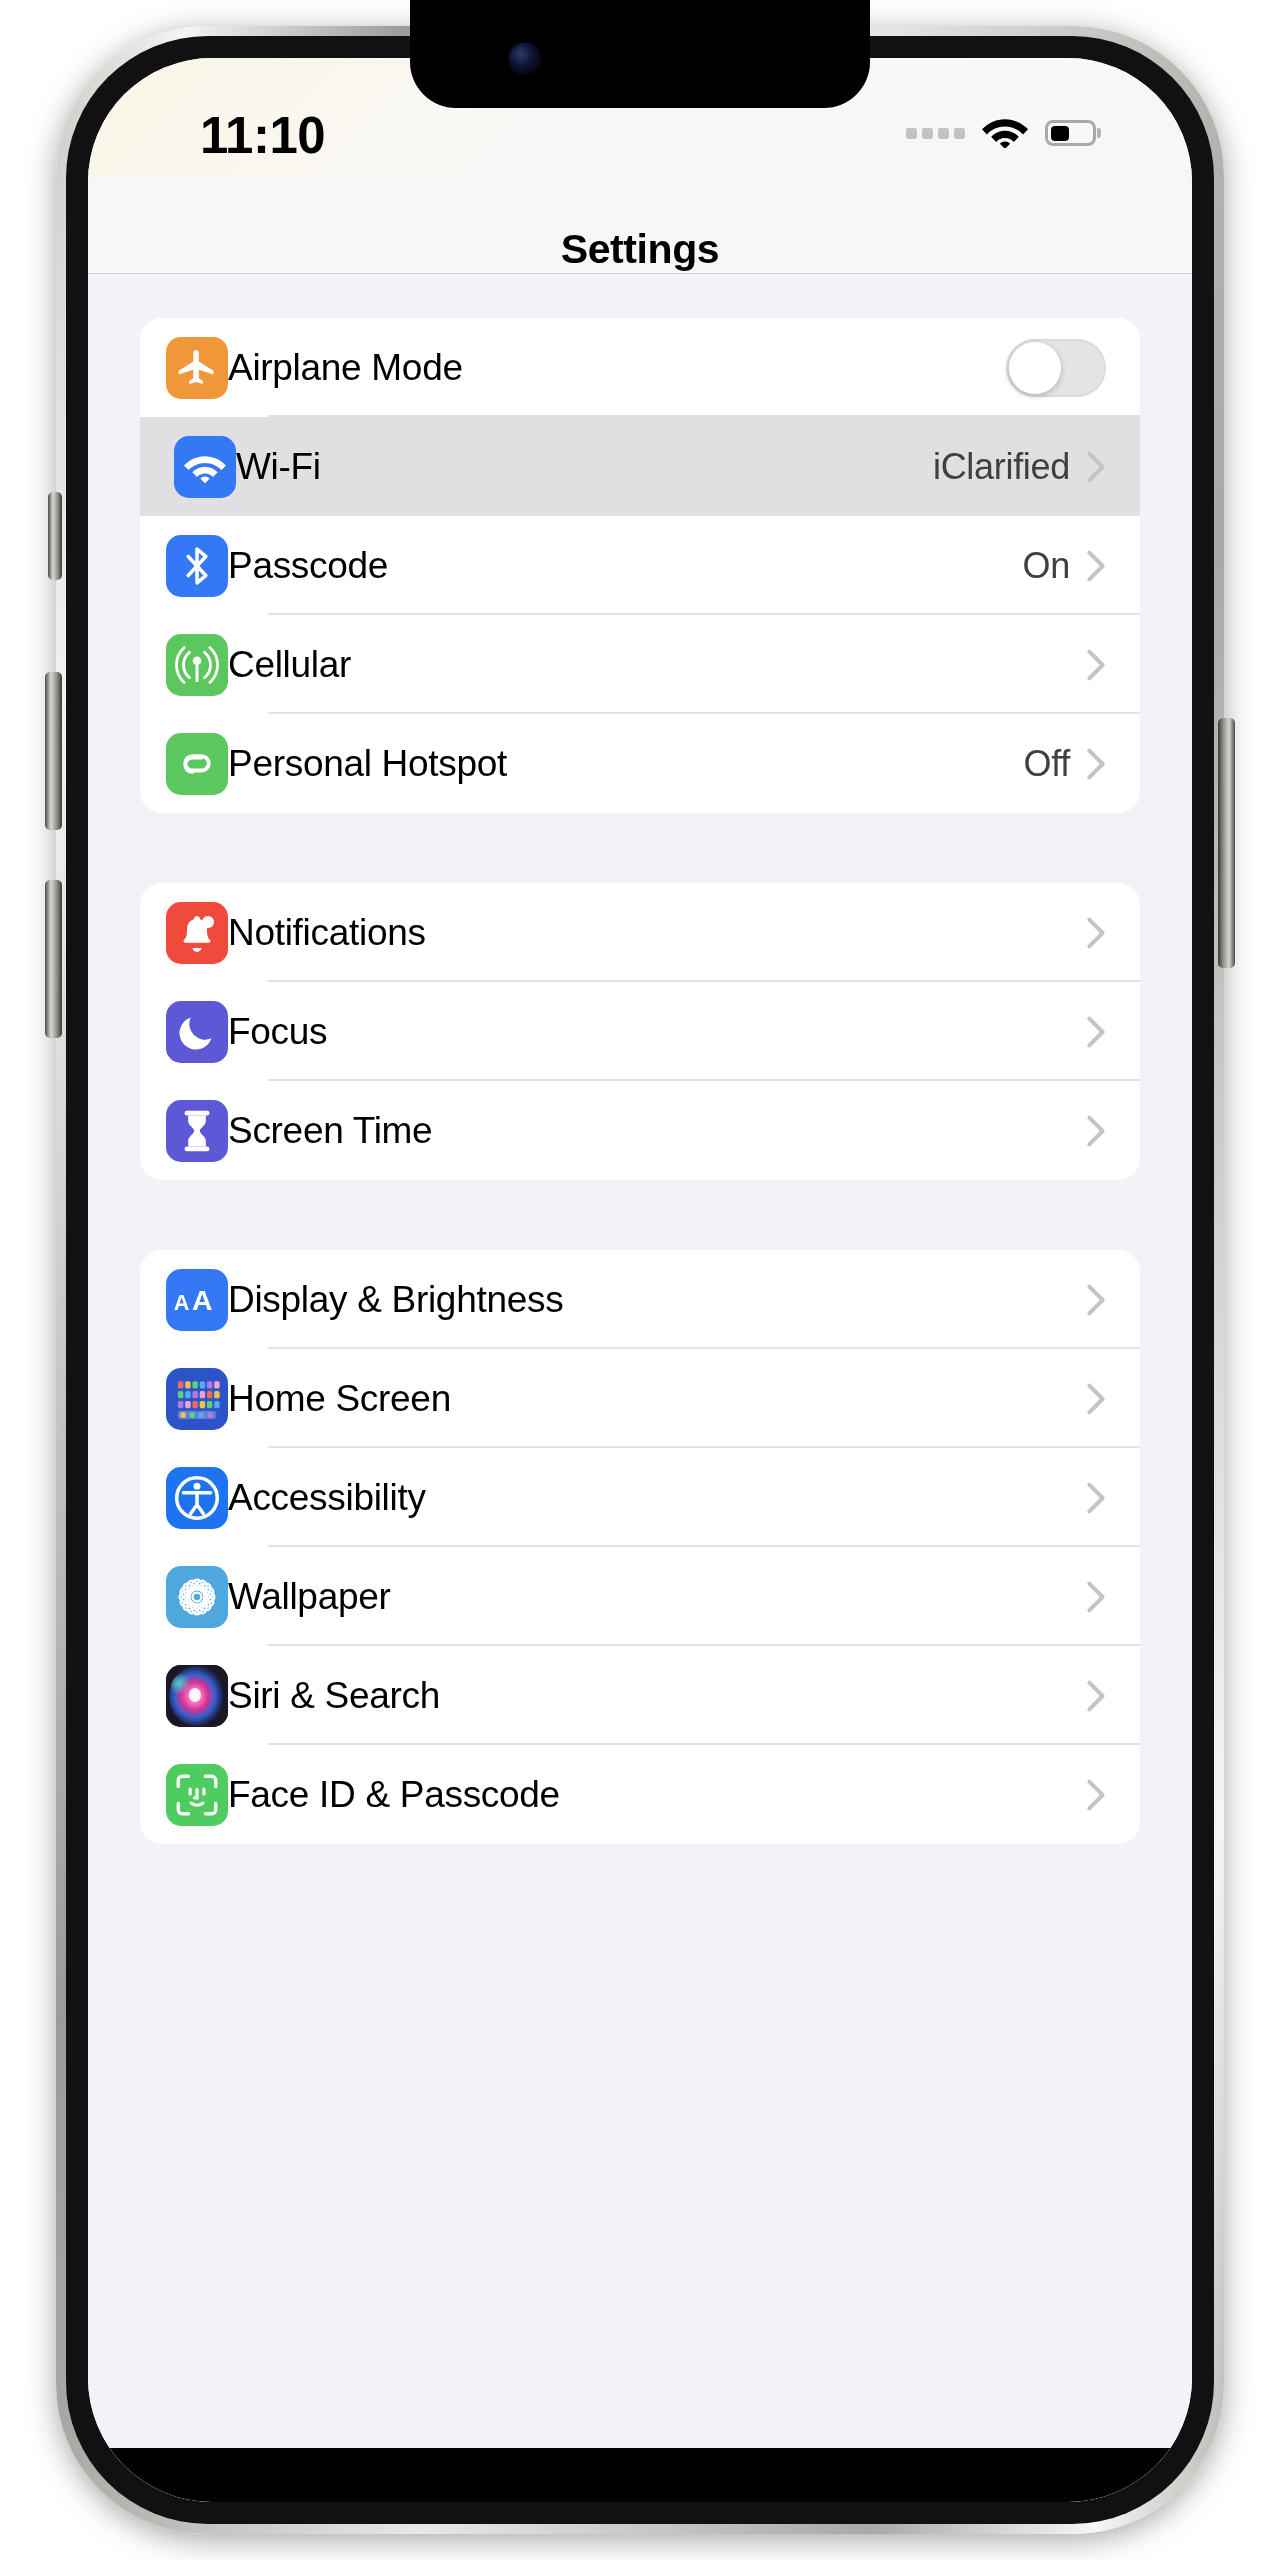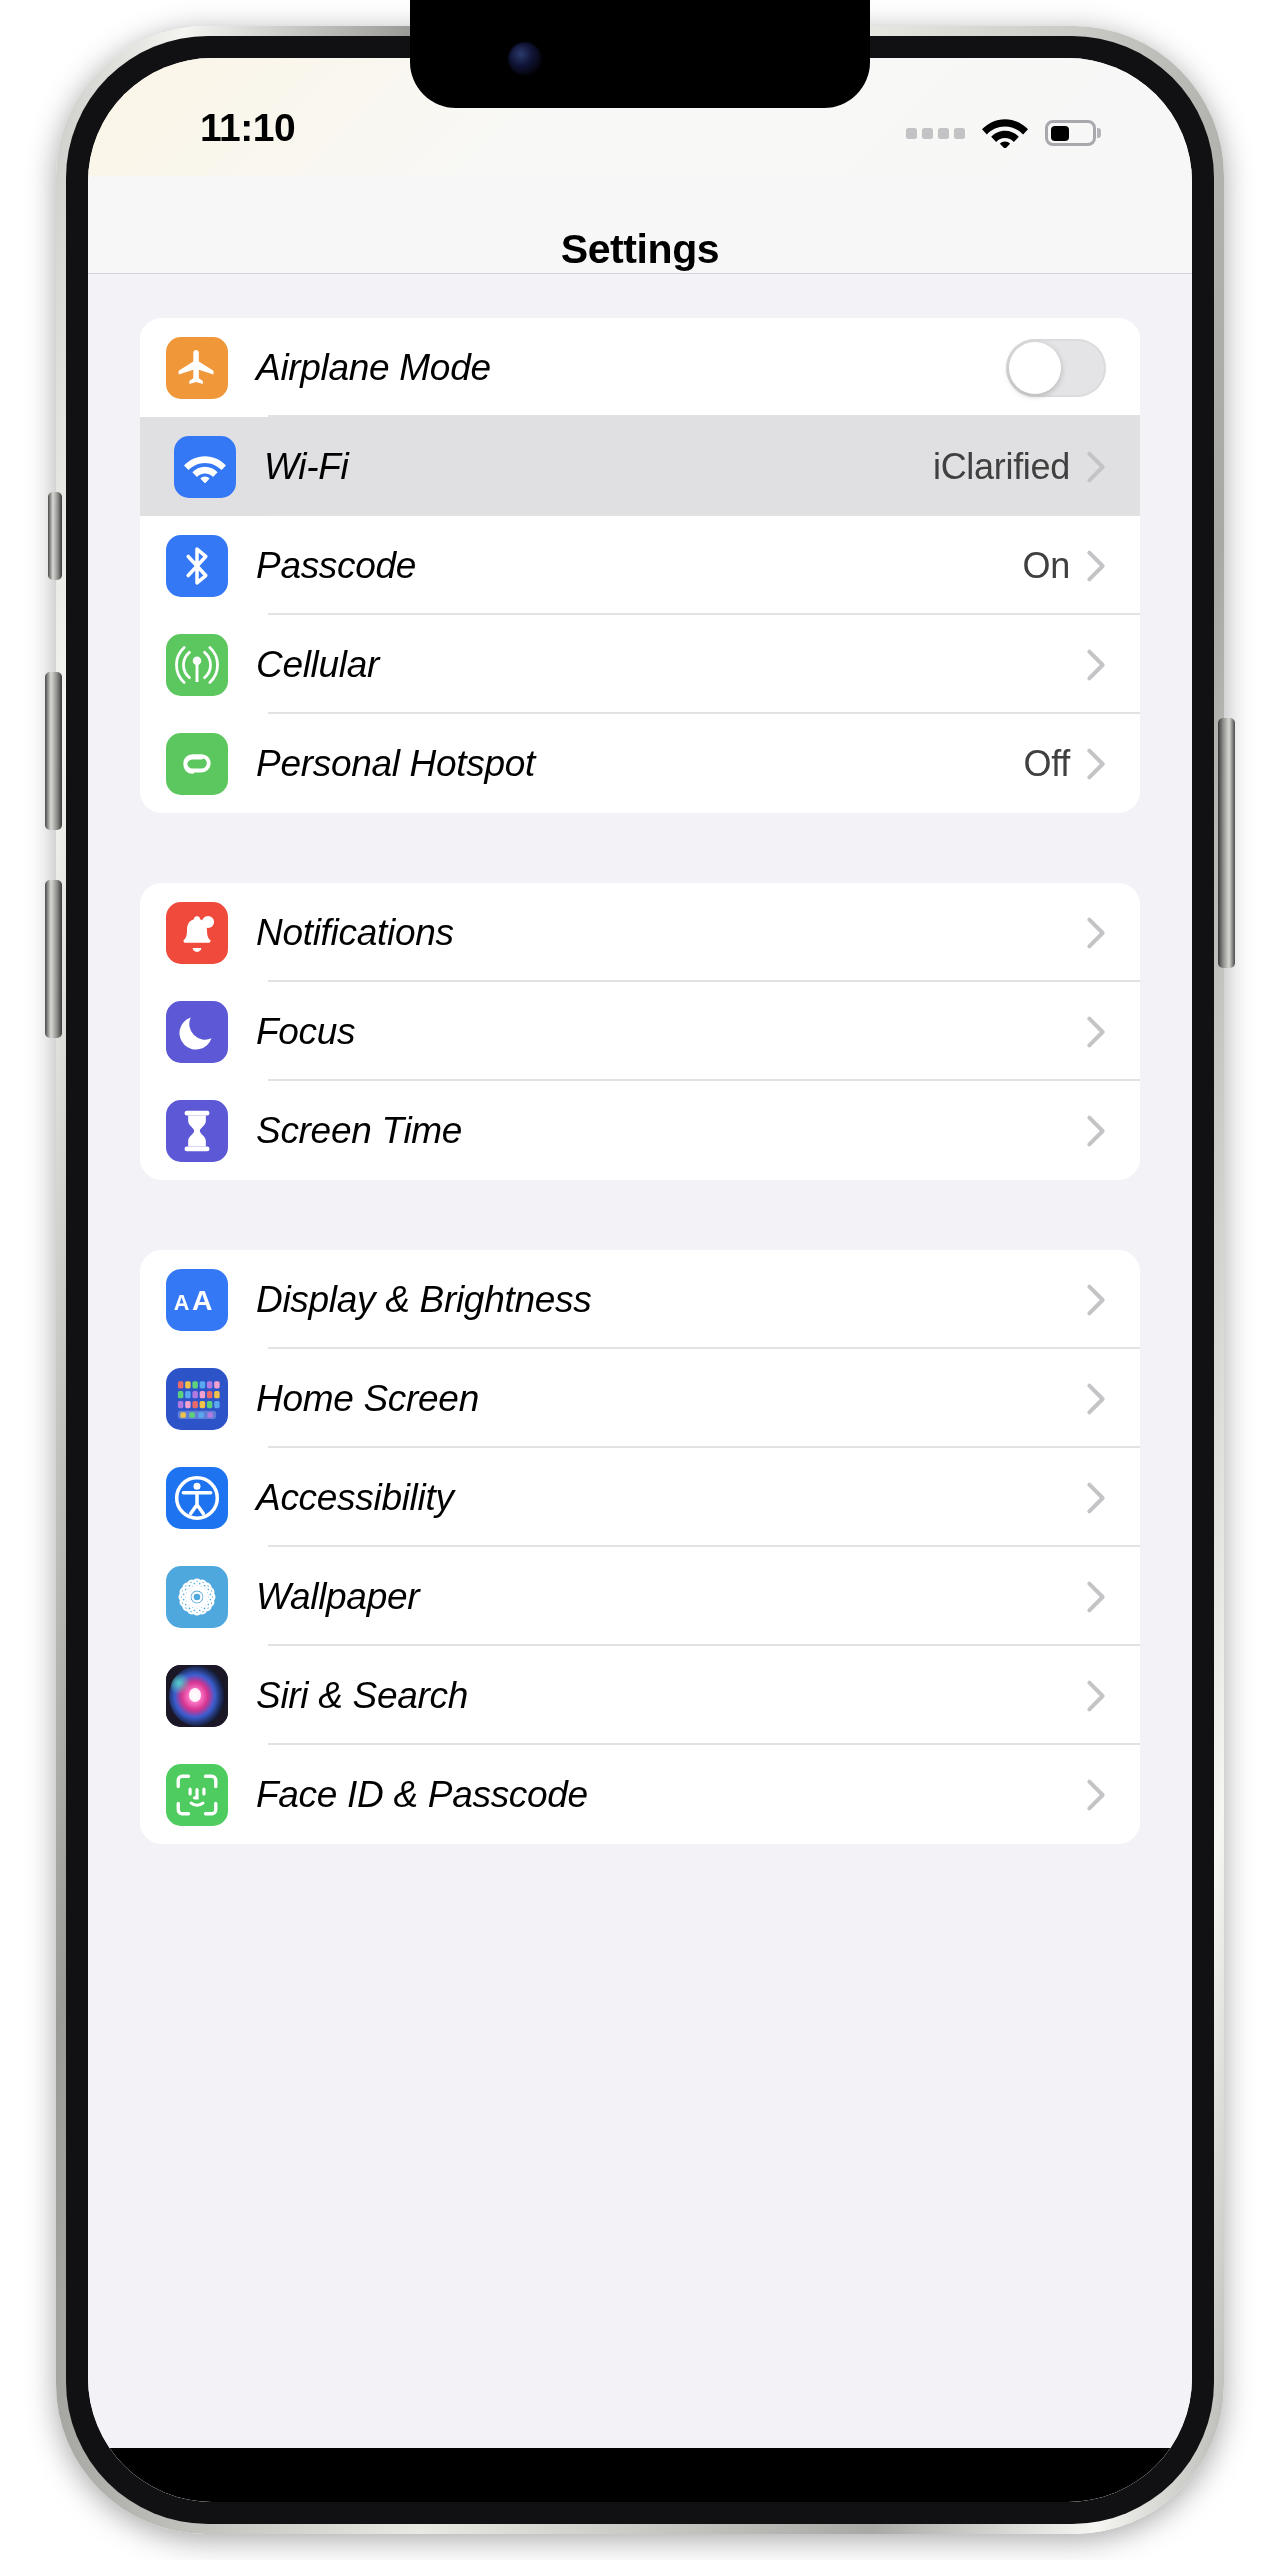--- a/index.html
+++ b/index.html
@@ -64,21 +64,21 @@
   }
 
   
   #status-bar {
     position: absolute; top: 0; left: 0; width: 100%; height: 118px;
     background: linear-gradient(135deg,#fbf5e6 0%,#f8f8f6 42%,#f7f7f7 100%);
     z-index: 30;
   }
   #status-time {
     position: absolute; left: 112px; top: 48px;
-    font-size: 39px; font-weight: 700; color: #000;
+    font-size: 51px; font-weight: 700; color: #000;
     letter-spacing: -0.5px;
   }
   #status-right {
     position: absolute; right: 96px; top: 56px;
     display: flex; align-items: center; gap: 17px;
   }
   #cellular-dots { display: flex; gap: 5px; align-items: flex-end; }
   #cellular-dots i {
     display: block; width: 11px; height: 11px; border-radius: 2.5px;
     background: #c3c3c6;
@@ -126,22 +126,22 @@
 
   .icn {
     width: 62px; height: 62px; border-radius: 15px;
     flex: 0 0 62px; position: relative;
     display: flex; align-items: center; justify-content: center;
     overflow: hidden;
   }
   .icn svg { display: block; }
 
   .row-label {
-    margin-left: 28px; font-size: 37px; color: #000; letter-spacing: -0.3px;
-    flex: 1 1 auto; white-space: nowrap; font-style: italic;
+    font-size: 37px; color: #000; letter-spacing: -0.3px;
+    flex: 1 1 auto; white-space: nowrap;
   }
   .row-value {
     font-size: 36px; color: #404040; margin-right: 16px; letter-spacing: -0.3px;
   }
   .chevron {
     width: 20px; height: 34px; margin-right: 34px; flex: 0 0 auto;
   }
   .chevron svg { display: block; }
 
   

